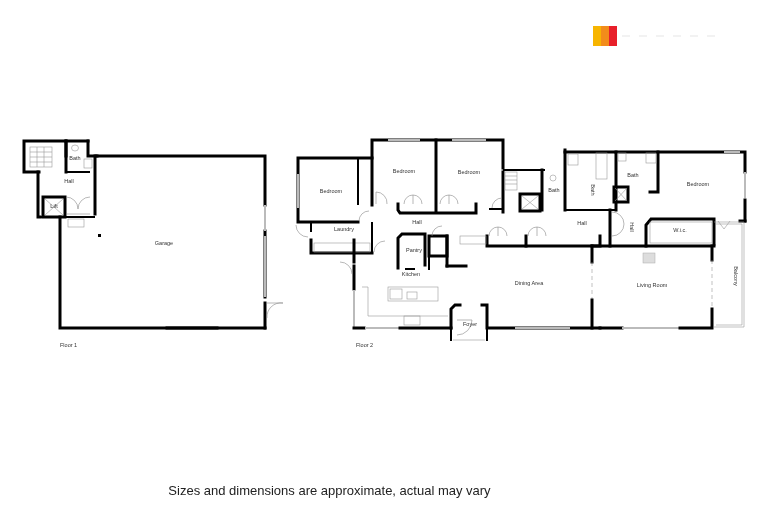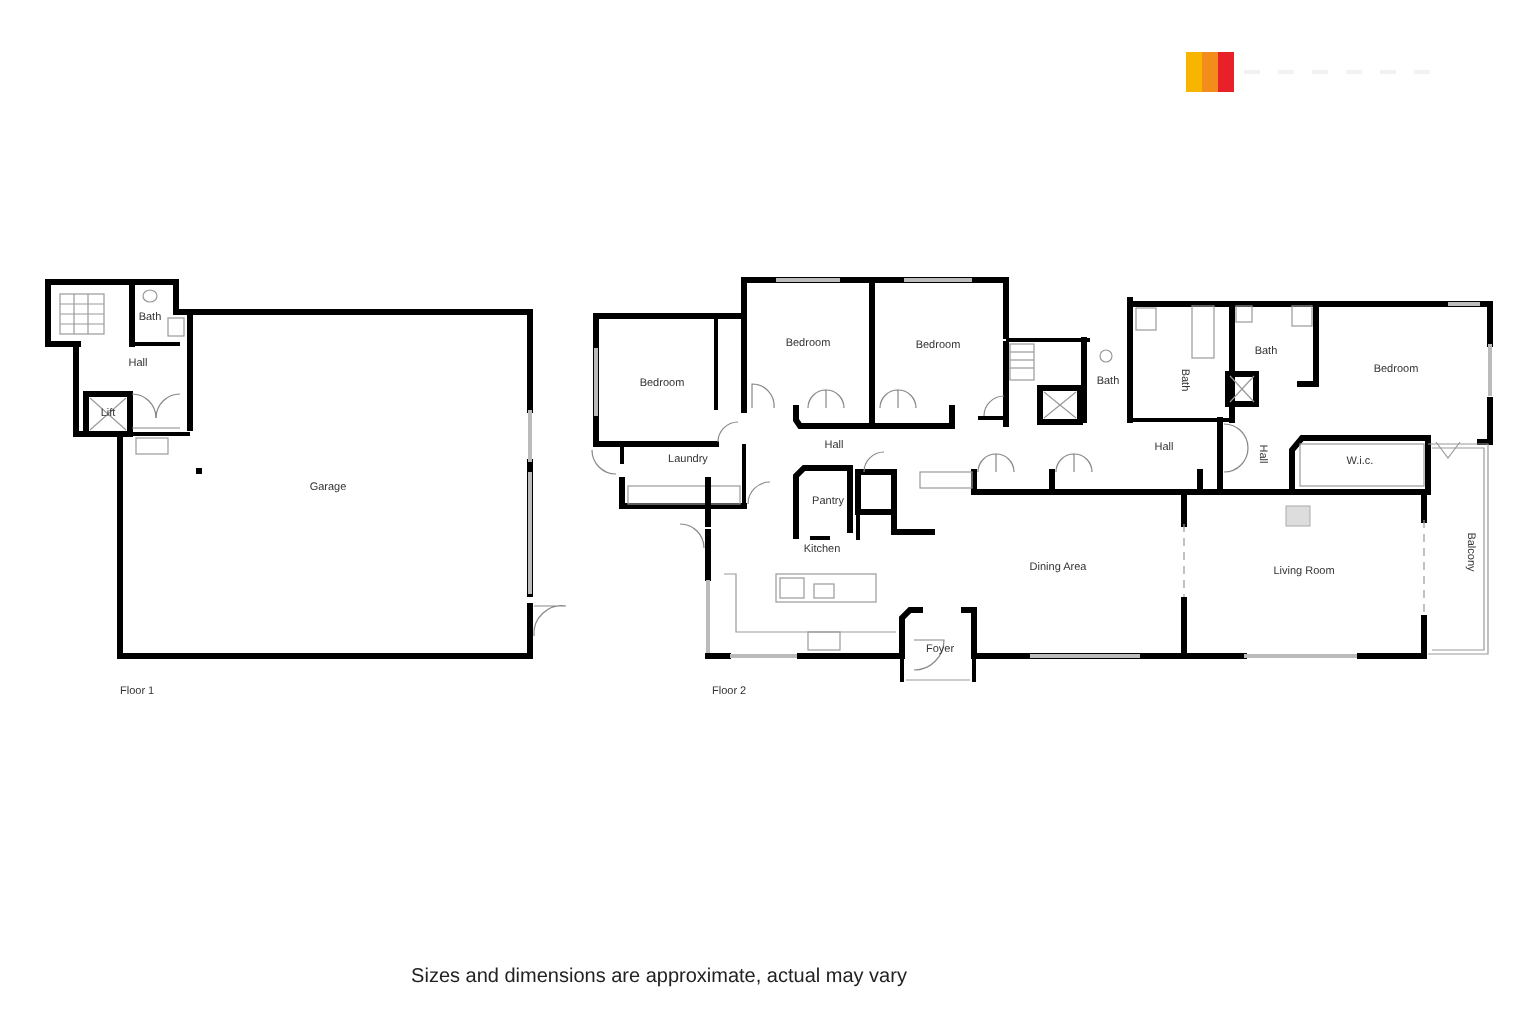--- a/index.html
+++ b/index.html
@@ -4,21 +4,21 @@
 <style>
   html, body { margin:0; padding:0; background:#ffffff; }
   body { width:768px; height:512px; position:relative; overflow:hidden; font-family:"Liberation Sans", sans-serif; }
   .logo { position:absolute; left:593px; top:26px; width:24px; height:20px; display:flex; }
   .logo span { flex:1; height:100%; }
   .logo-text { position:absolute; left:622px; top:28px; width:110px; height:16px; display:flex; gap:9px; align-items:center; }
   .logo-text i { display:block; width:8px; height:2px; background:#f2f2f2; }
   svg.plan { position:absolute; left:0; top:0; width:768px; height:512px; }
   .room-label { font-family:"Liberation Sans", sans-serif; font-size:5.5px; fill:#333; text-anchor:middle; }
   .floor-label { font-family:"Liberation Sans", sans-serif; font-size:5.5px; fill:#333; }
-  .disclaimer { position:absolute; left:0; width:659px; top:483px; text-align:center; font-size:10px; color:#222; }
+  .disclaimer { position:absolute; left:0; width:659px; top:483px; text-align:center; font-size:13px; color:#222; }
   .w { stroke:#000; stroke-width:3; fill:none; stroke-linecap:square; }
   .tw { stroke:#000; stroke-width:2; fill:none; }
   .win { stroke:#bbb; stroke-width:1; fill:#fff; }
   .thin { stroke:#999; stroke-width:0.6; fill:none; }
   .door { stroke:#888; stroke-width:0.6; fill:none; }
 </style>
 </head>
 <body>
 
 <div class="logo">

